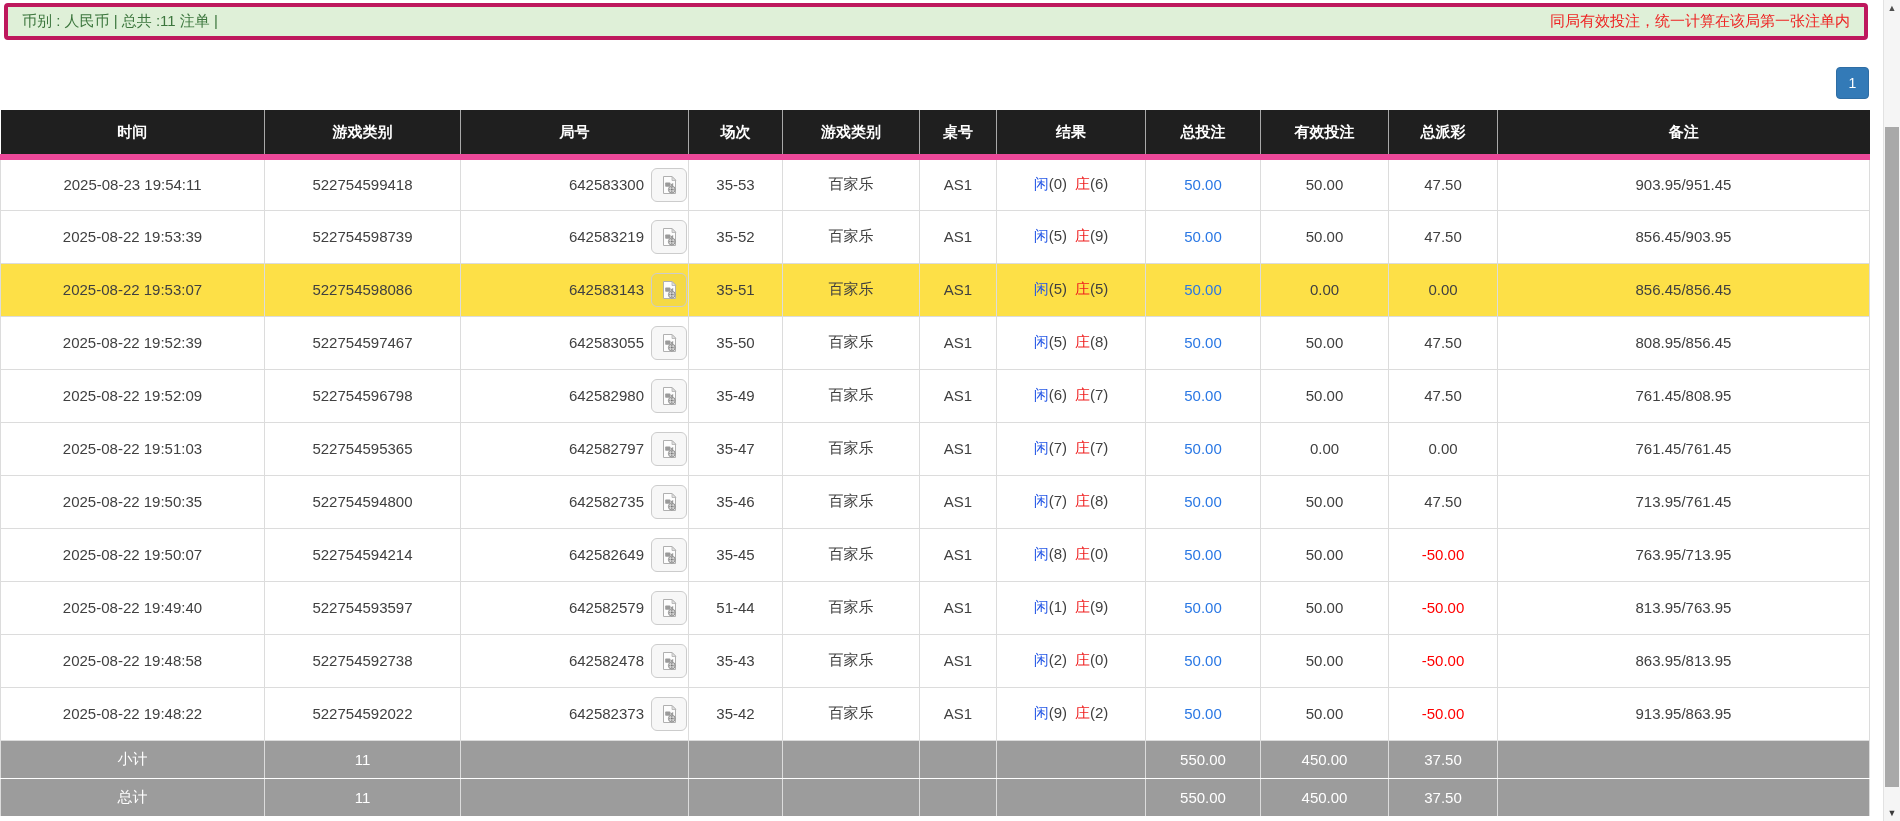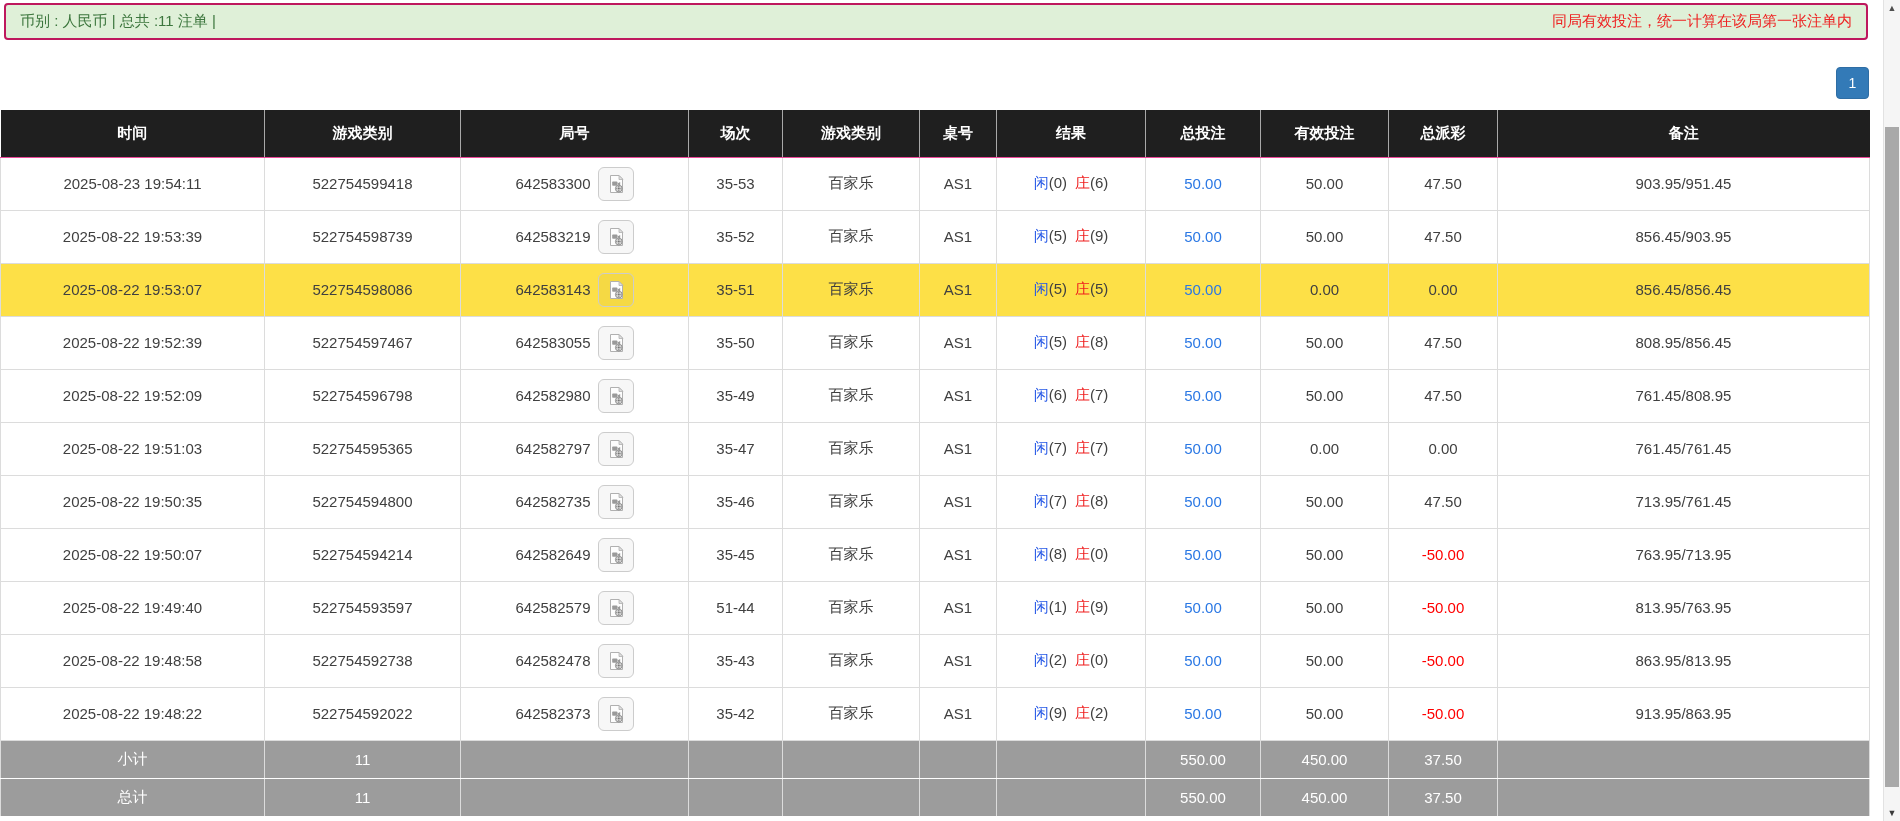--- a/index.html
+++ b/index.html
@@ -5,54 +5,54 @@
   * { box-sizing: border-box; }
   html,body { margin:0; padding:0; }
   body {
     width:1900px; height:821px; position:relative; overflow:hidden;
     background:#ffffff;
     font-family:"Liberation Sans","DejaVu Sans",sans-serif;
   }
   
   .topbar {
     margin:3px 0 0 4px; width:1864px; height:37px;
-    background:#dff0d8; border:2px solid #be185d; border-radius:4px;
+    background:#dff0d8; border:4px solid #be185d; border-radius:4px;
     display:flex; align-items:center; justify-content:space-between;
     padding:0 14px; font-size:15px;
   }
   .topbar .left  { color:#3c763d; }
   .topbar .right { color:#ee2222; }
   
   .pagerow { position:relative; height:70px; }
   .page-btn {
     position:absolute; top:27px; right:31px; width:33px; height:32px;
     background:#337ab7; border:1px solid #2e6da4; border-radius:4px;
     color:#fff; font-size:14px; display:flex; align-items:center; justify-content:center;
     cursor:pointer;
   }
   
   table.report {
     width:1869px; border-collapse:collapse; table-layout:fixed;
     font-size:15px; color:#404040;
   }
   thead th {
     background:#1f1f1f; color:#ffffff; font-weight:bold; height:47px;
-    border-right:1px solid #a8a8a8; border-bottom:1px solid #ec4899;
+    border-right:1px solid #a8a8a8; border-bottom:6px solid #ec4899;
   }
   thead th:last-child { border-right:none; }
   tbody td {
     height:53px; text-align:center; border:1px solid #dcdcdc; background:#ffffff;
     overflow:hidden; white-space:nowrap;
   }
   tr.highlight td { background:#fde047; }
   tr.summary td {
     background:#9c9c9c; color:#ffffff; font-weight:normal; height:38px;
     border-color:#ffffff #dcdcdc;
   }
-  .round-cell-inner { display:flex; align-items:center; justify-content:center; gap:7px; }
+  .round-cell-inner { display:flex; align-items:center; justify-content:flex-end; gap:7px; }
   .video-btn {
     width:36px; height:34px; border:1px solid #cccccc; border-radius:6px;
     background:rgba(0,0,0,0.03); display:flex; align-items:center; justify-content:center;
     cursor:pointer; padding:0;
   }
   .bet-link { color:#2b78e4; cursor:pointer; text-decoration:none; }
   .res-player { color:#2457e6; }
   .res-banker { color:#ef1f1f; margin-left:8px; }
   .res-n { color:#404040; }
   td.neg { color:#ff0000; }

